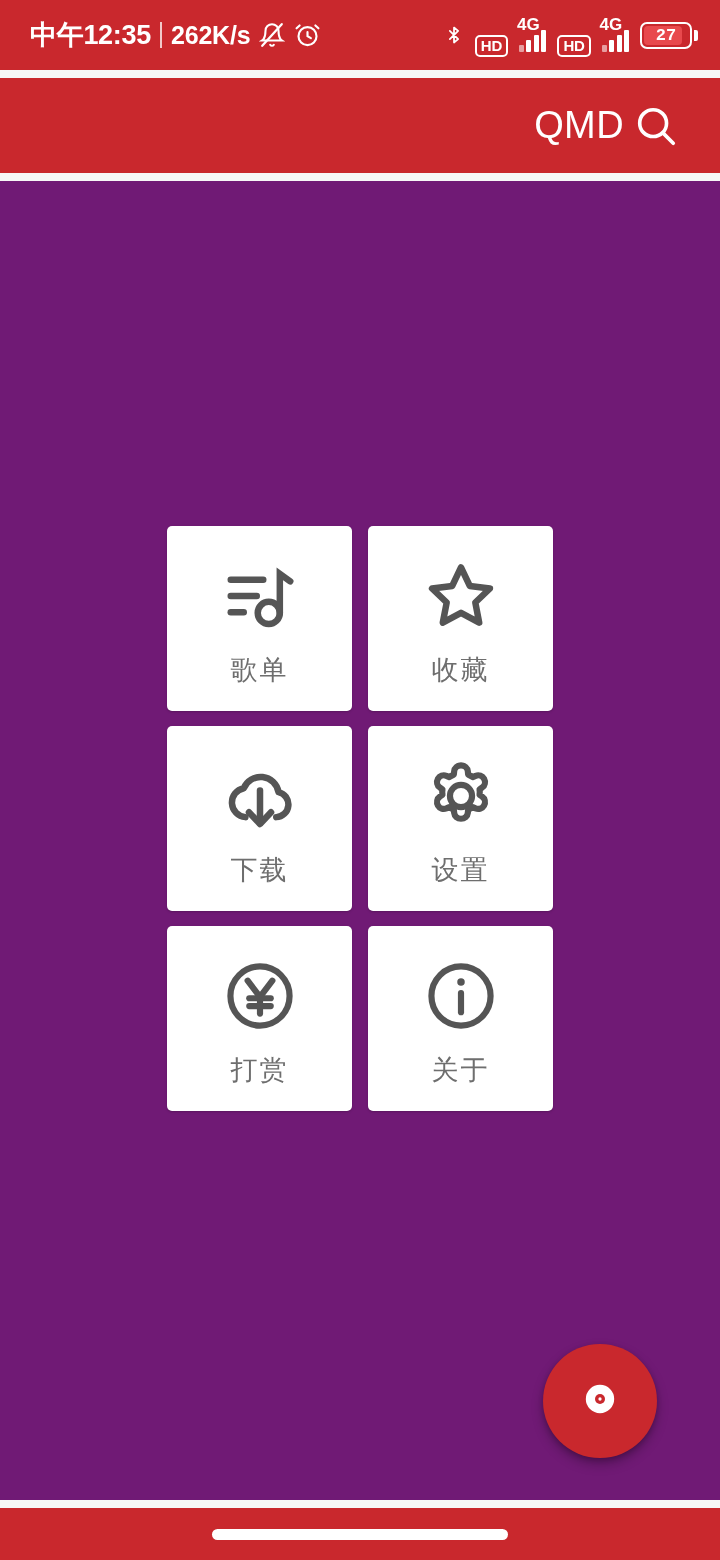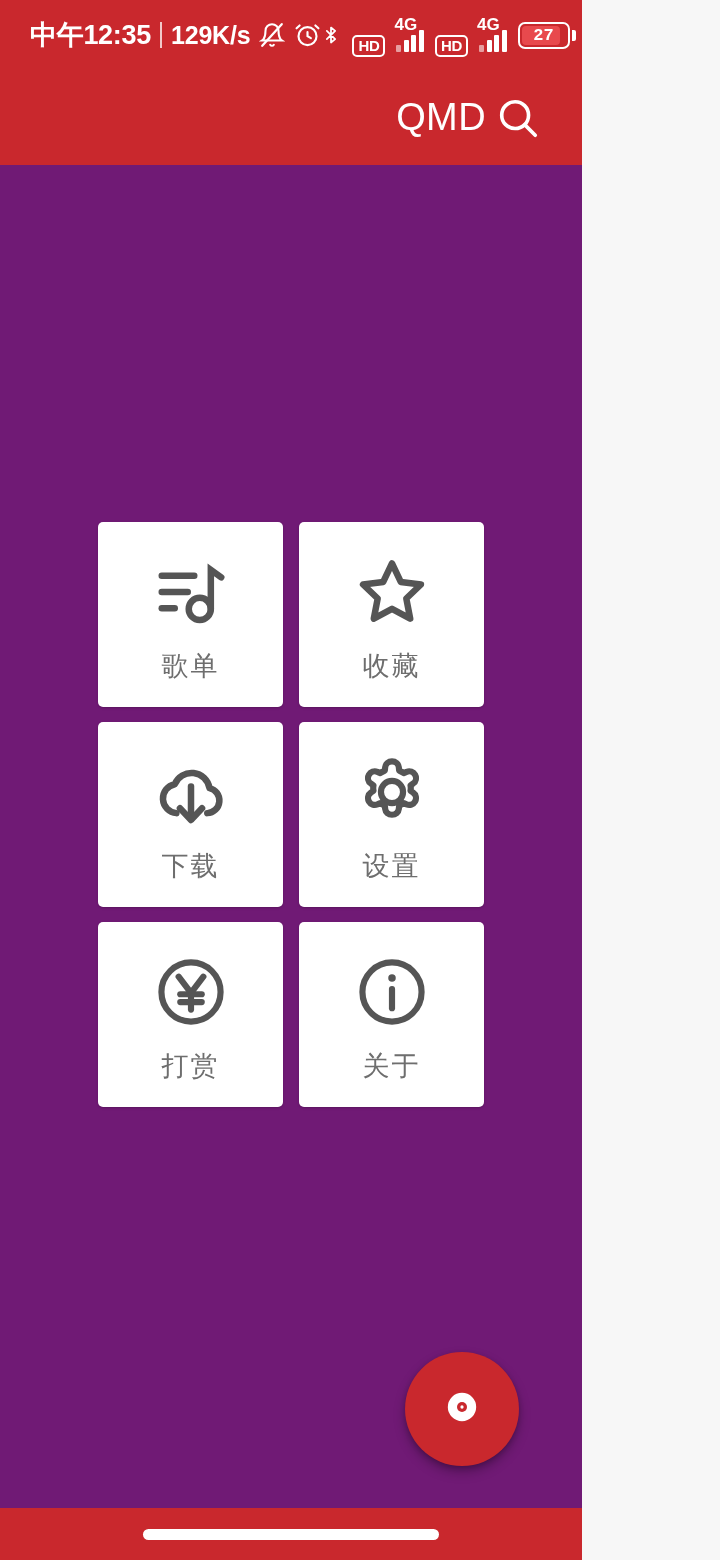--- a/index.html
+++ b/index.html
@@ -10,25 +10,26 @@
     overflow: hidden;
   }
 
   body {
     font-family: "Liberation Sans", "DejaVu Sans", sans-serif;
     background: #f7f7f7;
   }
 
   #phone {
     position: relative;
-    width: 582px;
+    width: 720px;
     height: 1560px;
     background: #f7f7f7;
     display: flex;
     flex-direction: column;
+    gap: 8px;
   }
 
   
   .status-bar {
     height: 70px;
     background: #c9282d;
     display: flex;
     align-items: center;
     justify-content: space-between;
     padding: 0 22px 0 30px;
@@ -243,21 +244,21 @@
 </style>
 </head>
 <body>
 
 <div id="phone">
 
   <div class="status-bar">
     <div class="status-left">
       <span class="status-clock">中午12:35</span>
       <span class="status-divider"></span>
-      <span class="status-net">129K/s</span>
+      <span class="status-net">262K/s</span>
       <span class="si">
         <svg width="26" height="28" viewBox="0 0 24 24" fill="none" stroke="#ffffff" stroke-width="1.9" stroke-linecap="round">
           <path d="M18 8a6 6 0 0 0-12 0c0 7-3 9-3 9h18s-3-2-3-9"></path>
           <path d="M13.7 21a2 2 0 0 1-3.4 0"></path>
           <line x1="3" y1="22" x2="21" y2="2" stroke-width="2.1"></line>
         </svg>
       </span>
       <span class="si">
         <svg width="27" height="28" viewBox="0 0 24 24" fill="none" stroke="#ffffff" stroke-width="1.9" stroke-linecap="round">
           <circle cx="12" cy="13" r="8"></circle>

